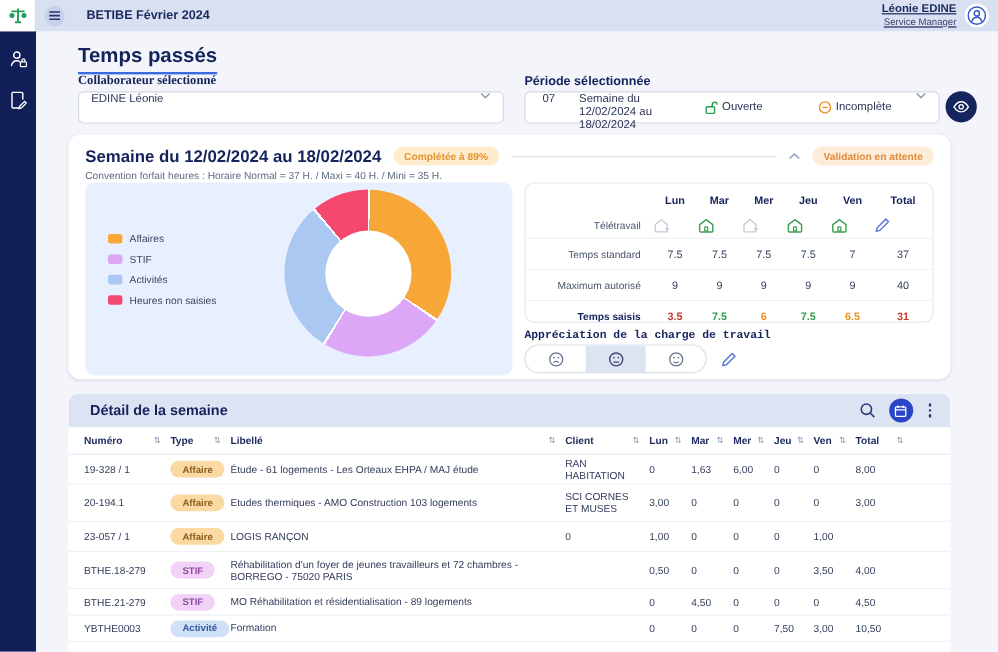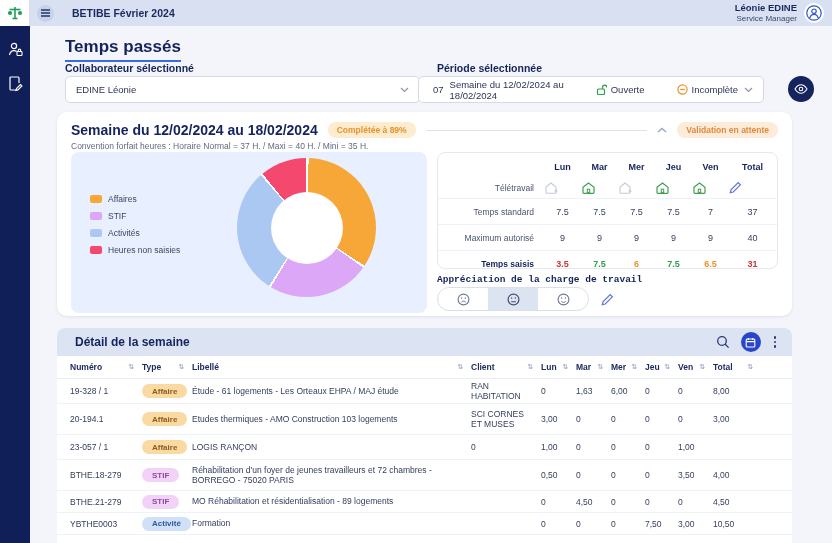--- a/index.html
+++ b/index.html
@@ -3,38 +3,38 @@
 <meta charset="utf-8">
 <style>
   * { margin:0; padding:0; box-sizing:border-box; }
   html,body { width:832px; height:543px; overflow:hidden; font-family:"Liberation Sans",sans-serif; background:#eef0f6; color:#1b2a5e; }
 
   
   .topbar { position:absolute; left:0; top:0; width:832px; height:26px; background:#d8e0f1; display:flex; align-items:center; z-index:5; }
   .logo-box { width:29px; height:26px; background:#ffffff; display:flex; align-items:center; justify-content:center; }
   .burger { width:17px; height:17px; border-radius:50%; background:#c6d2ea; display:flex; align-items:center; justify-content:center; margin-left:8px; cursor:pointer; }
   .brand { margin-left:18px; font-size:10.5px; font-weight:bold; color:#1b2a5e; }
-  .top-right { margin-left:auto; display:flex; align-items:center; gap:7px; padding-right:8px; }
+  .top-right { margin-left:auto; display:flex; align-items:center; gap:7px; padding-right:8px;text-decoration:underline; }
   .user-txt { text-align:right; line-height:1.15; }
   .user-name { font-size:9.5px; font-weight:bold; color:#1b2a5e; }
   .user-role { font-size:8px; color:#3c486b; }
   .avatar { width:20px; height:20px; border-radius:50%; background:#ffffff; display:flex; align-items:center; justify-content:center; }
 
   
   .sidebar { position:absolute; left:0; top:26px; width:30px; height:517px; background:#101f58; display:flex; flex-direction:column; align-items:center; padding-top:14px; gap:16px; z-index:4; }
   .side-ic { width:18px; height:18px; display:flex; align-items:center; justify-content:center; cursor:pointer; }
 
   
   .main { position:absolute; left:30px; top:26px; width:802px; height:517px; background:#f3f5fa; }
   .page-title { position:absolute; left:35px; top:11px; font-size:17px; font-weight:bold; color:#15235c; padding-bottom:3px; border-bottom:2.5px solid #3a6ce0; }
 
   .flt-label { position:absolute; top:36px; font-size:10.5px; font-weight:bold; color:#15235c; }
-  .sel { position:absolute; top:50px; height:27px; background:#fff; border:1px solid #d5dae6; border-radius:5px; display:flex; align-items:center; font-size:9.5px; color:#2b3556; cursor:pointer; }
+  .sel { position:absolute; top:50px; height:27px; background:#fff; border:1px solid #d5dae6; border-radius:5px; display:flex; font-size:9.5px; color:#2b3556; cursor:pointer; }
   .sel-collab { left:35px; width:355px; padding:0 10px; }
-  .sel-period { left:388px; width:346px; padding:0 10px; gap:6px; }
+  .sel-period { left:407px; width:346px; padding:0 10px; gap:20px; }
   .chev { margin-left:auto; opacity:.7; }
   .pstat { display:flex; align-items:center; gap:4px; font-size:9.5px; }
   .eye-btn { position:absolute; left:758px; top:50px; width:26px; height:26px; border-radius:50%; background:#16245e; display:flex; align-items:center; justify-content:center; cursor:pointer; }
 
   
   .week-card { position:absolute; left:27px; top:86px; width:735px; height:204px; background:#fff; border-radius:10px; box-shadow:0 1px 3px rgba(30,50,100,.10); }
   .wk-head { display:flex; align-items:center; gap:10px; padding:10px 14px 0 14px; }
   .wk-title { font-size:14px; font-weight:bold; color:#15235c; }
   .badge { font-size:8.5px; font-weight:bold; padding:3px 9px; border-radius:9px; white-space:nowrap; }
   .badge-complete { background:#fdeccd; color:#e5922f; }
@@ -140,21 +140,21 @@
       <path d="M3 2 v12 a1 1 0 0 0 1 1 h5" fill="none" stroke="#fff" stroke-width="1.2"></path>
       <path d="M13.5 9.5 l-4 4 -.6 2 2-.6 4-4 z" fill="none" stroke="#fff" stroke-width="1.1"></path>
     </svg>
   </div>
 </div>
 
 <div class="main">
 
   <div class="page-title">Temps passés</div>
 
-  <div class="flt-label" style="left:35px;">Collaborateur sélectionné</div>
+  <div class="flt-label" style="left:35px;font-family:Liberation Serif, serif;">Collaborateur sélectionné</div>
   <div class="flt-label" style="left:407px;">Période sélectionnée</div>
 
   <div class="sel sel-collab">
     <span>EDINE Léonie</span>
     <span class="chev">
       <svg width="9" height="6" viewBox="0 0 9 6">
           <path d="M1 1 l3.5 3.5 L8 1" fill="none" stroke="#5a6685" stroke-width="1.2"></path>
         </svg>
     </span>
   </div>

